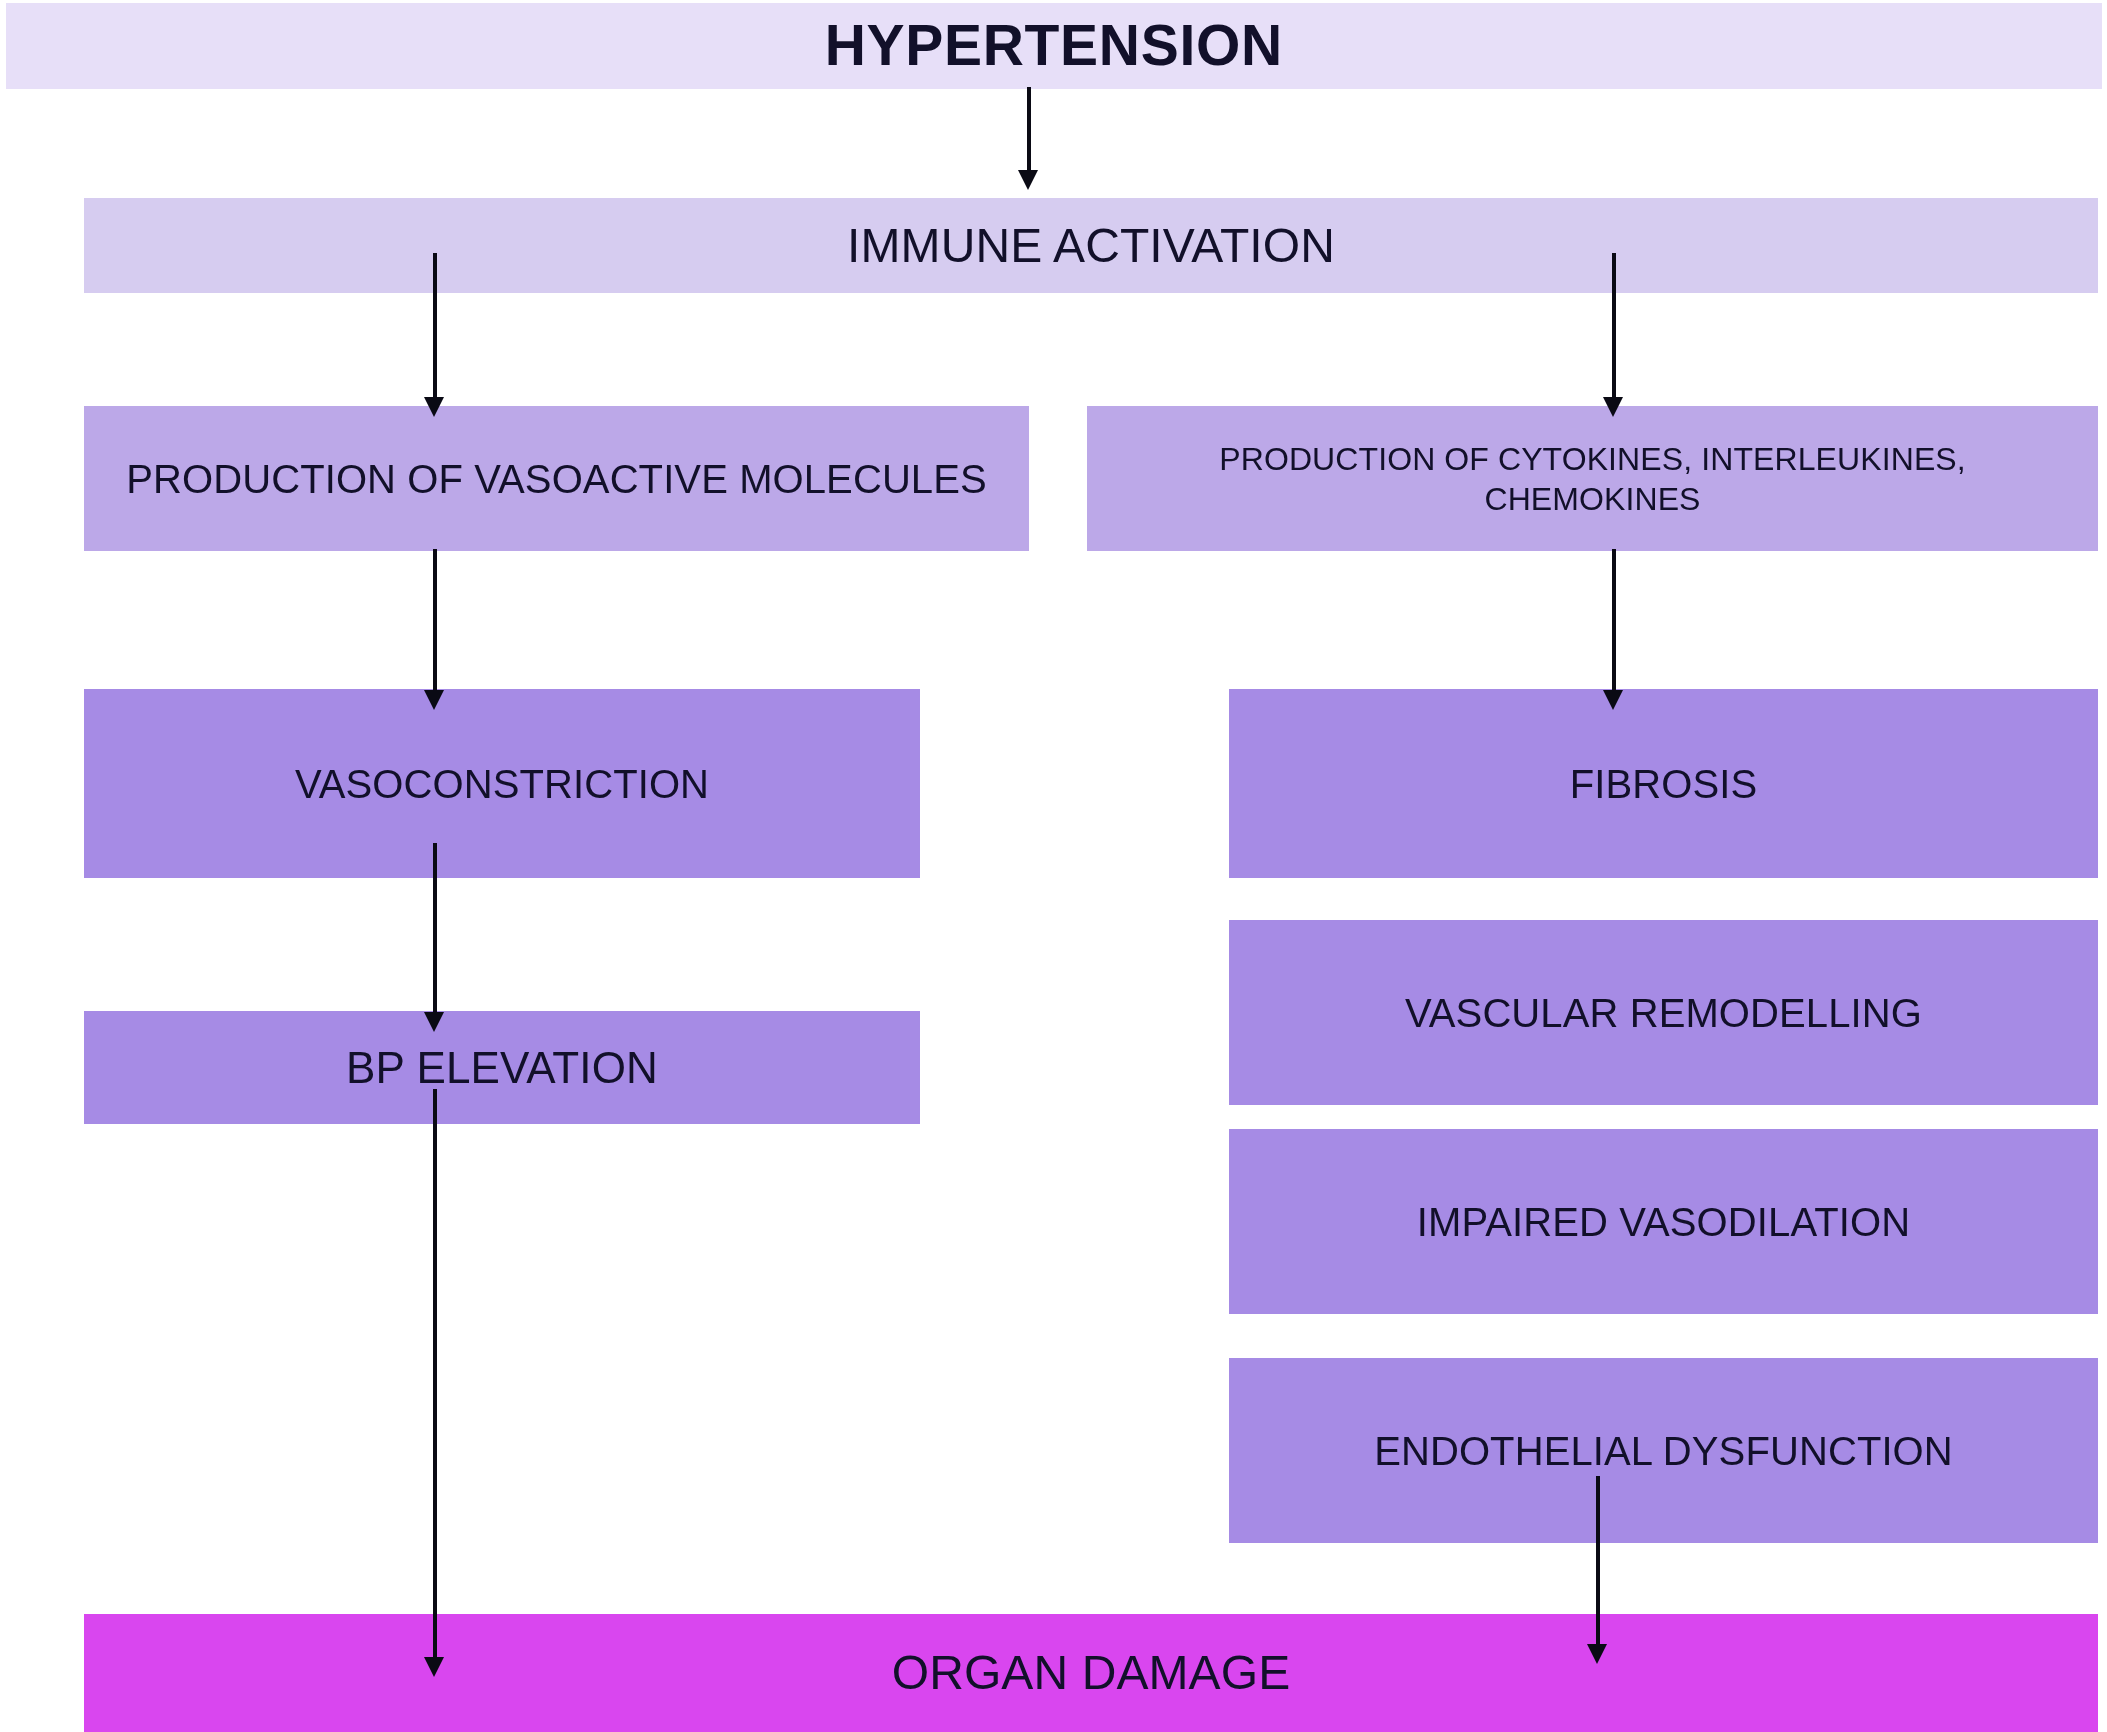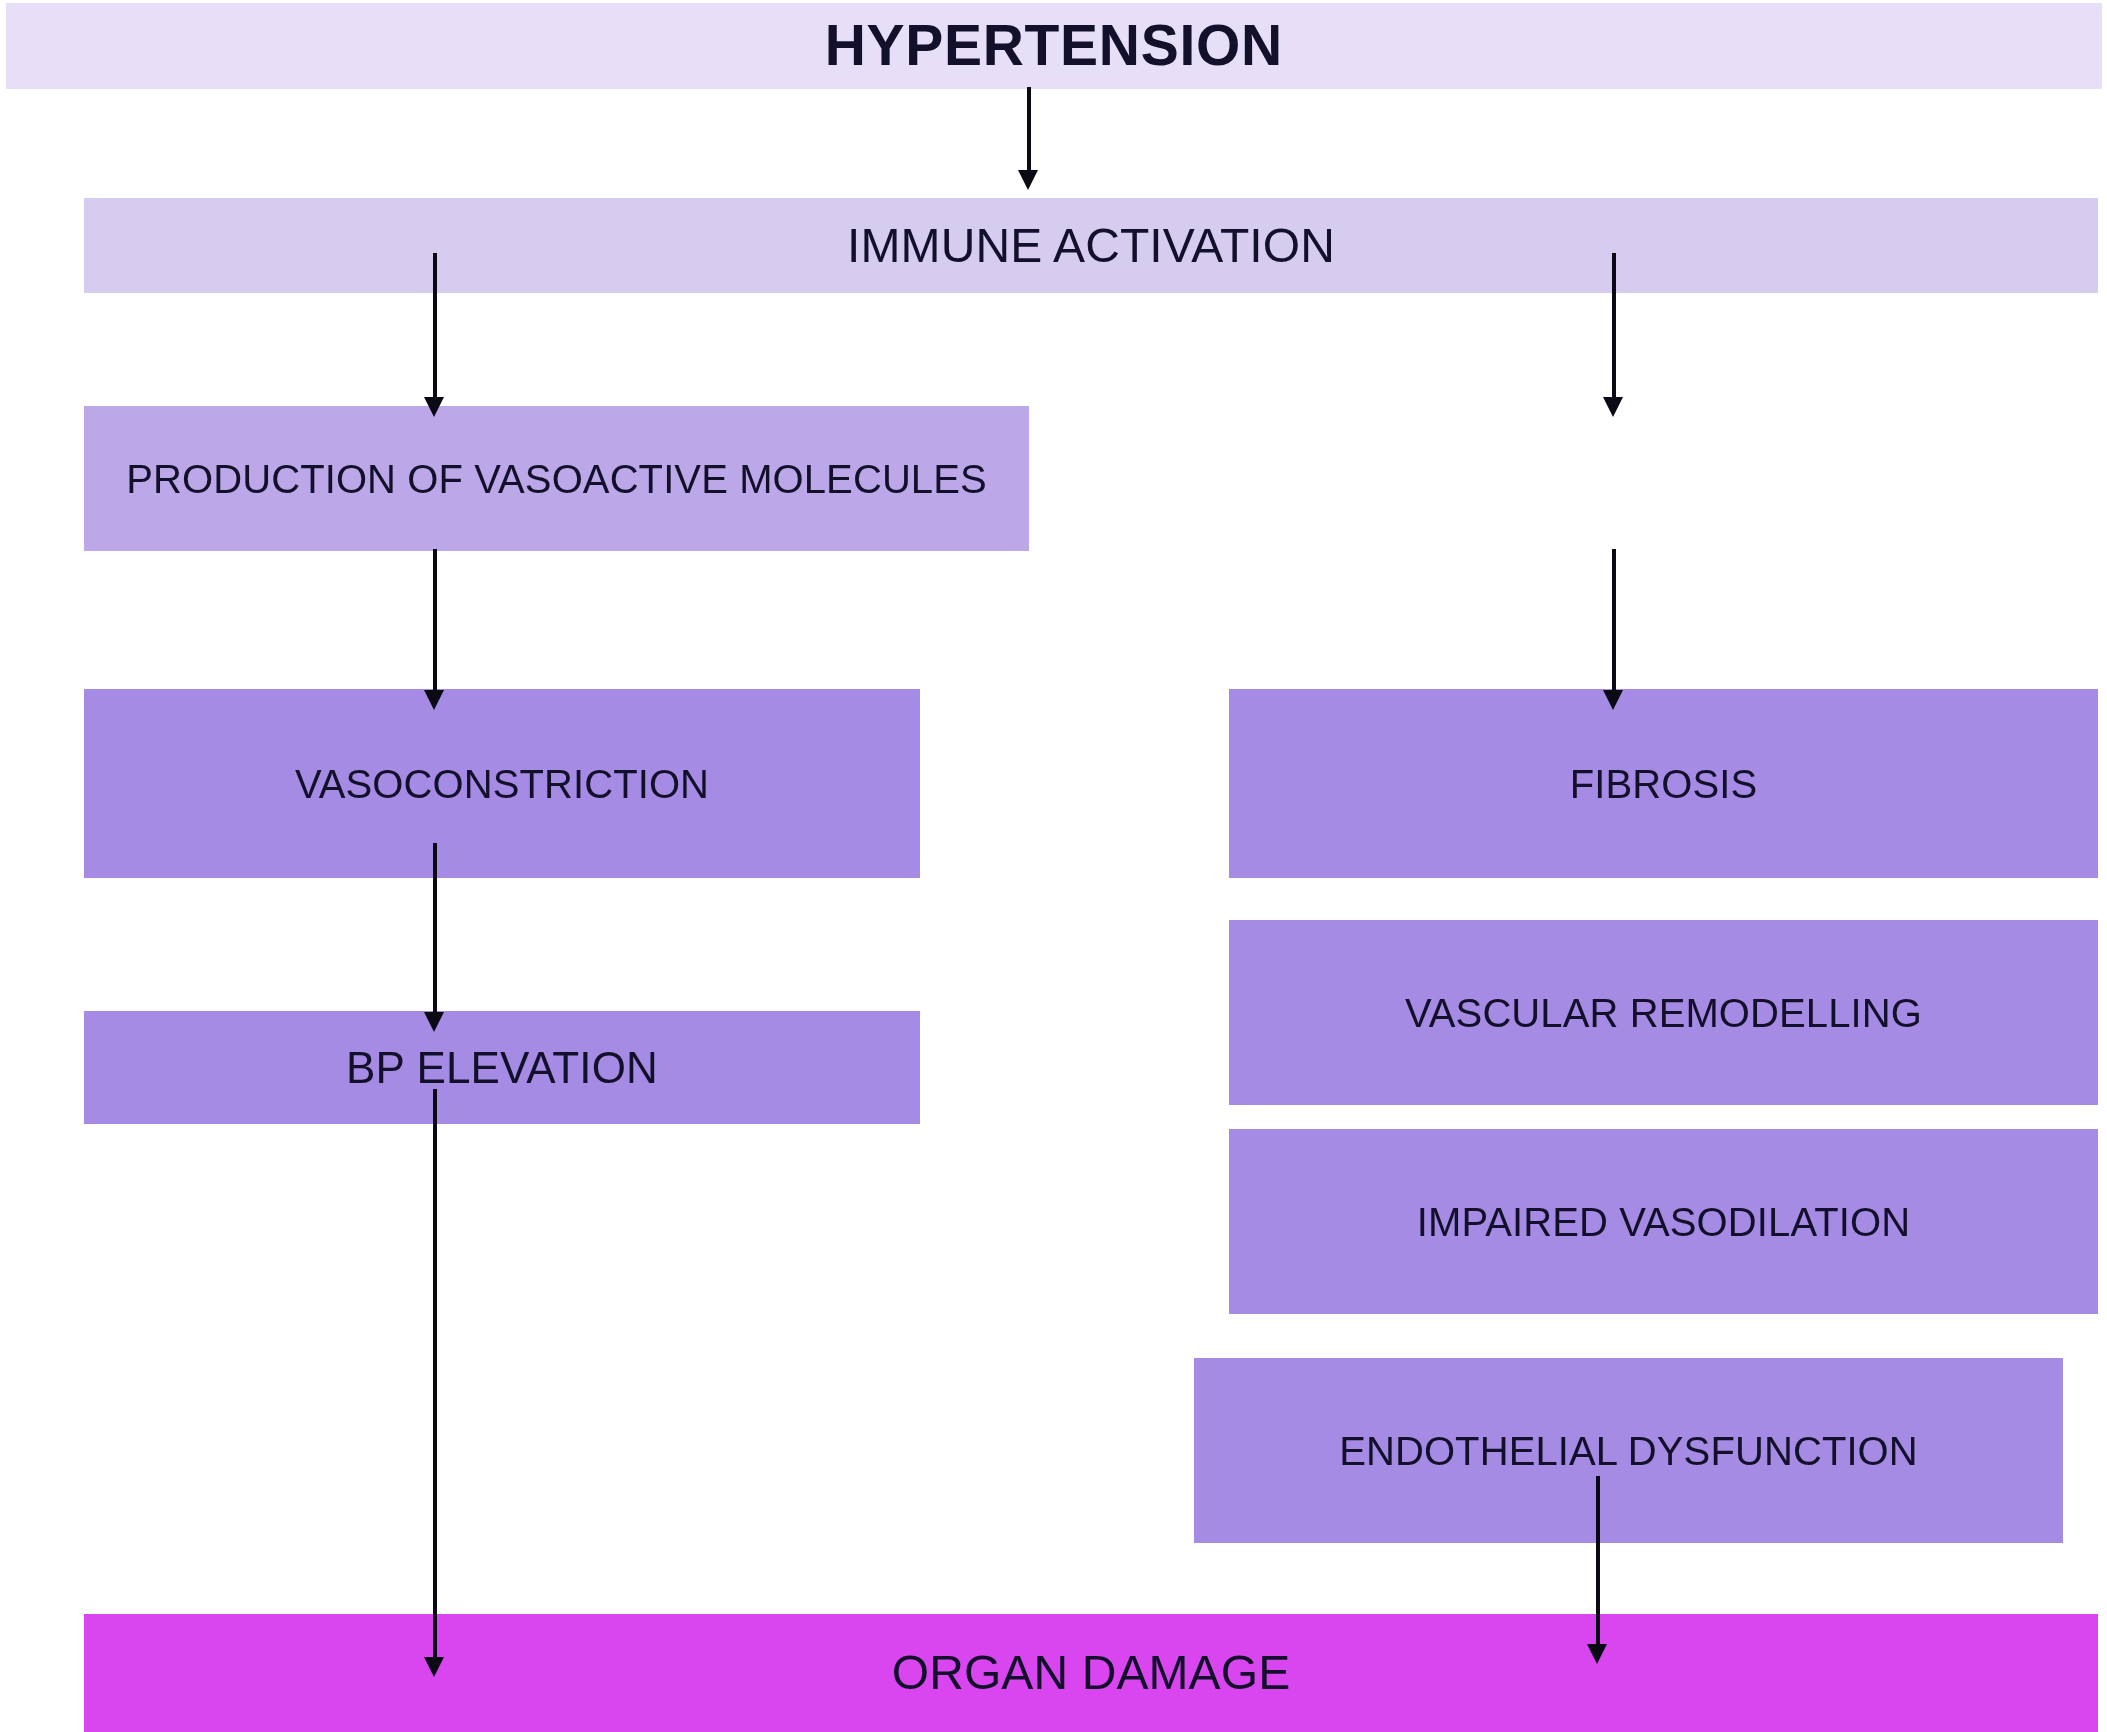--- a/index.html
+++ b/index.html
@@ -81,20 +81,24 @@
   </div>
 
   <div class="node tone-light t-h1" style="left:84px; top:198px; width:2014px; height:95px;">
     <span class="label">IMMUNE ACTIVATION</span>
   </div>
 
   <div class="node tone-mid t-body" style="left:84px; top:406px; width:945px; height:145px;">
     <span class="label">PRODUCTION OF VASOACTIVE MOLECULES</span>
   </div>
 
+  <div class="node tone-mid t-small" style="left:1087px; top:406px; width:1011px; height:145px;">
+    <span class="label">PRODUCTION OF CYTOKINES, INTERLEUKINES,
+CHEMOKINES</span>
+  </div>
 
   <div class="node tone-deep t-body" style="left:84px; top:689px; width:836px; height:189px;">
     <span class="label">VASOCONSTRICTION</span>
   </div>
 
   <div class="node tone-deep t-body" style="left:1229px; top:689px; width:869px; height:189px;">
     <span class="label">FIBROSIS</span>
   </div>
 
   <div class="node tone-deep t-h2" style="left:84px; top:1011px; width:836px; height:113px;">
@@ -102,21 +106,21 @@
   </div>
 
   <div class="node tone-deep t-body" style="left:1229px; top:920px; width:869px; height:185px;">
     <span class="label">VASCULAR REMODELLING</span>
   </div>
 
   <div class="node tone-deep t-body" style="left:1229px; top:1129px; width:869px; height:185px;">
     <span class="label">IMPAIRED VASODILATION</span>
   </div>
 
-  <div class="node tone-deep t-body" style="left:1194px; top:1358px; width:869px; height:185px;">
+  <div class="node tone-deep t-body" style="left:1229px; top:1358px; width:869px; height:185px;">
     <span class="label">ENDOTHELIAL DYSFUNCTION</span>
   </div>
 
   <div class="node tone-deepest t-h1" style="left:84px; top:1614px; width:2014px; height:118px;">
     <span class="label">ORGAN DAMAGE</span>
   </div>
 
   <div class="conn" style="left:1027px; top:87px; height:103px;">
     <div class="shaft"></div>
     <div class="head"></div>

